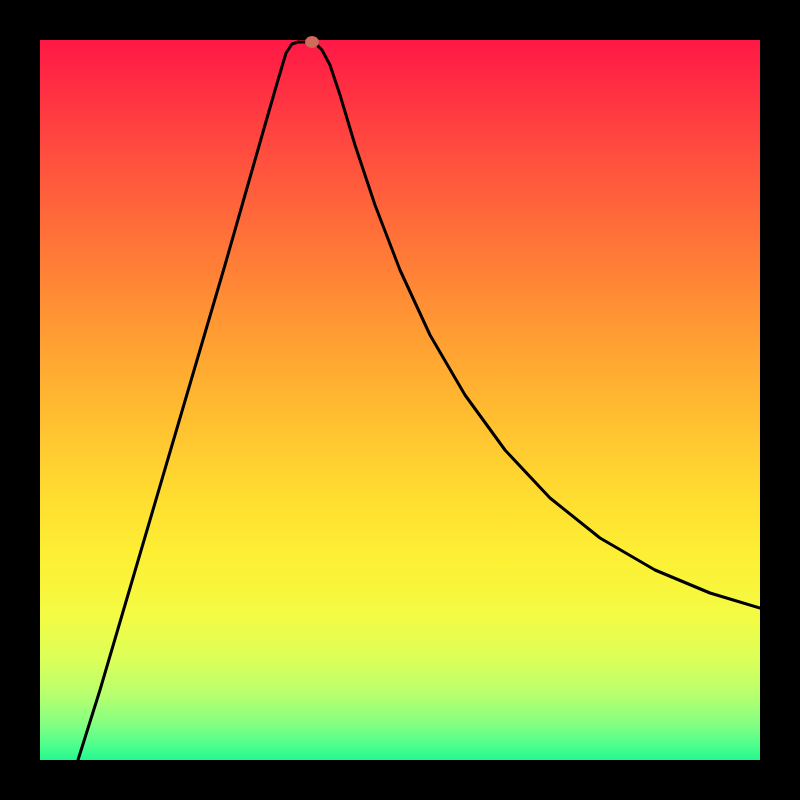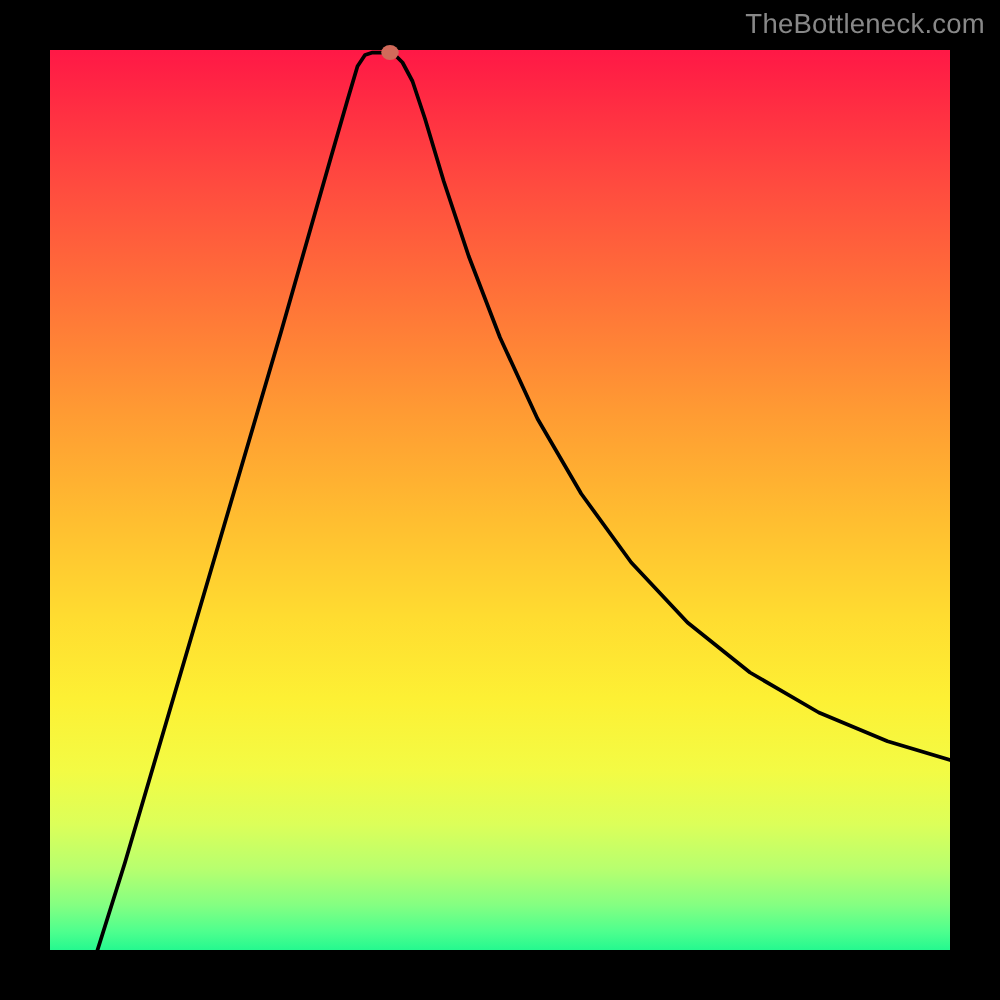--- a/index.html
+++ b/index.html
@@ -66,19 +66,18 @@
     border-radius: 50%;
     background: #d16a5a;
     transform: translate(-50%, -50%);
     pointer-events: none;
   }
 </style>
 </head>
 <body>
 
 <div class="frame">
-  <div class="watermark">TheBottleneck.com</div>
   <div class="plot"></div>
   <svg class="curve-svg" viewBox="0 0 720 720" preserveAspectRatio="none">
     <path id="curve-path" fill="none" stroke="#000000" stroke-width="3" stroke-linejoin="round" stroke-linecap="round" d="M38 720 L60 650 L85 565 L110 480 L135 395 L160 310 L185 225 L205 155 L225 85 L238 40 L246 13 L252 4 L258 2 L268 2 L276 4 L282 10 L290 25 L300 55 L315 105 L335 165 L360 230 L390 295 L425 355 L465 410 L510 458 L560 498 L615 530 L670 553 L720 568"></path>
   </svg>
   <div id="min-dot" class="min-dot" style="left: 312px; top: 42px; background: rgb(209, 106, 90);"></div>
 </div>
 
 </body></html>

